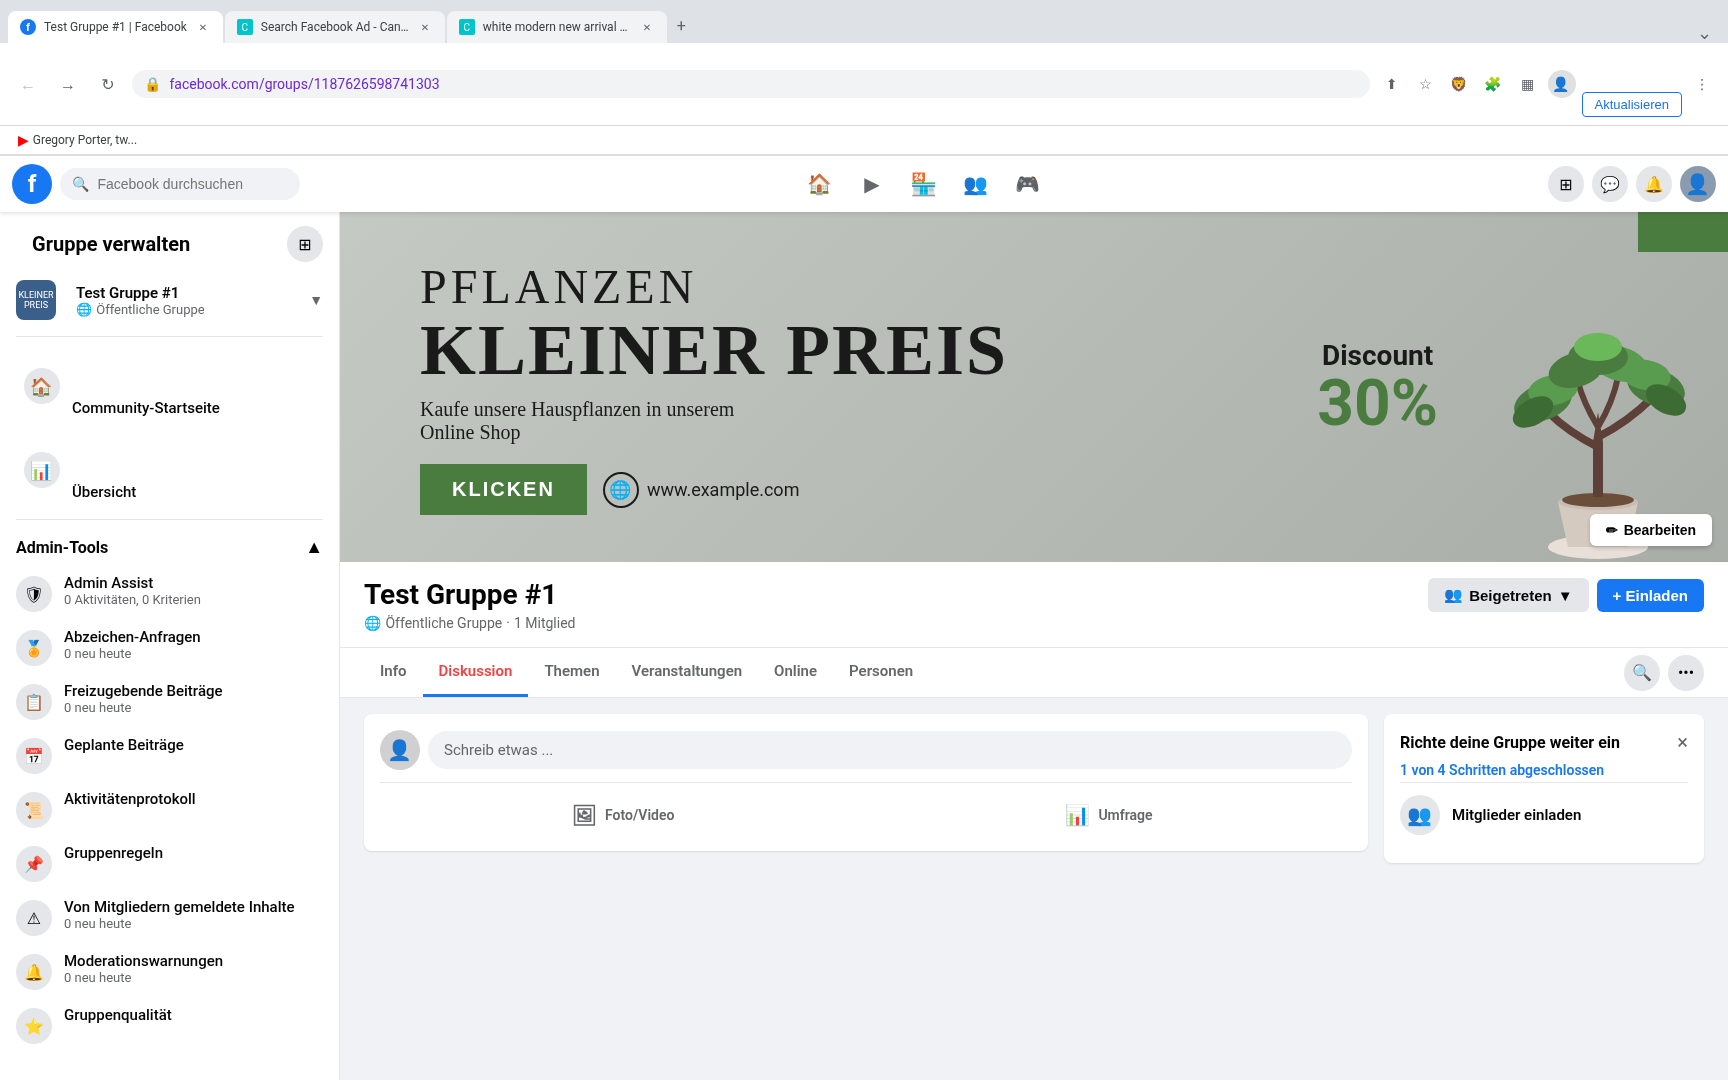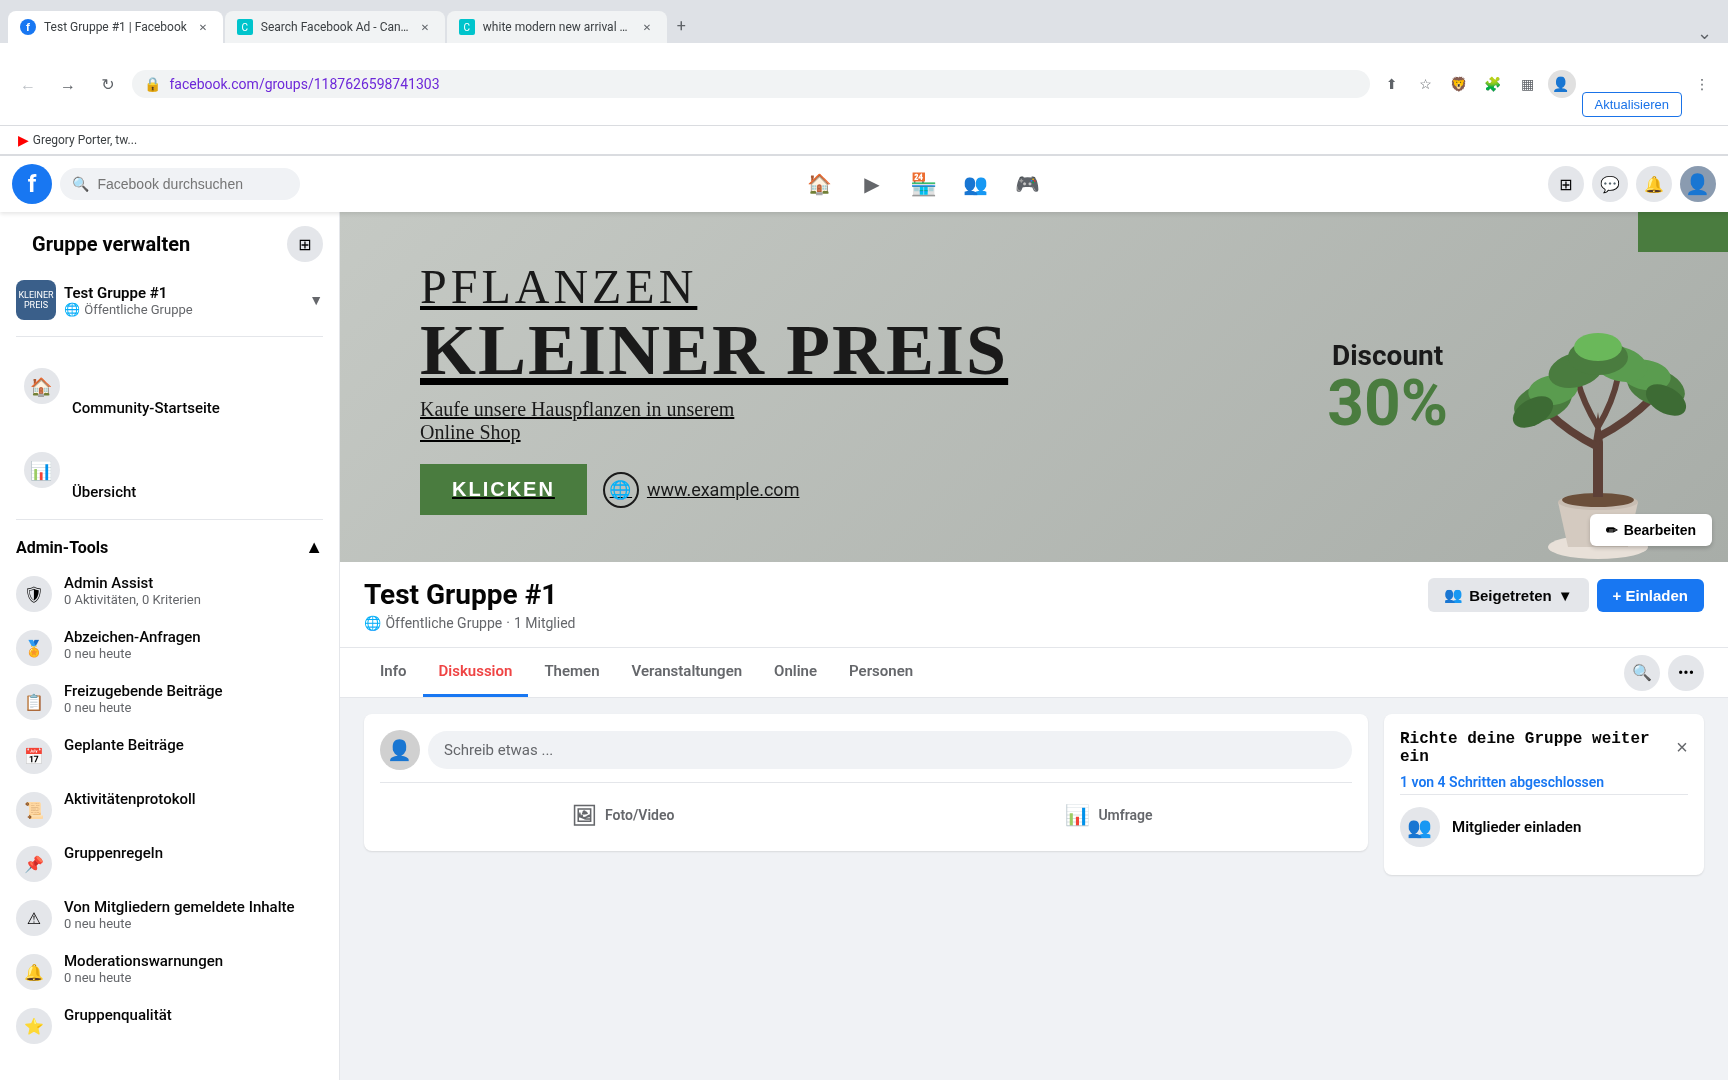--- a/index.html
+++ b/index.html
@@ -36,48 +36,48 @@
     .fb-right-icons { display: flex; align-items: center; gap: 8px; }
     .fb-right-icon { width: 36px; height: 36px; background: #e4e6ea; border-radius: 50%; display: flex; align-items: center; justify-content: center; cursor: pointer; font-size: 16px; color: #050505; }
     .fb-avatar { width: 36px; height: 36px; border-radius: 50%; background: #d0d0d0; overflow: hidden; cursor: pointer; }
 
     
     .fb-main { display: flex; flex: 1; overflow: hidden; }
     .fb-sidebar { width: 340px; background: #fff; overflow-y: auto; border-right: 1px solid #e4e6ea; flex-shrink: 0; padding: 12px 0; }
     .sidebar-title { font-size: 20px; font-weight: 700; color: #050505; padding: 8px 16px; }
     .sidebar-header { display: flex; align-items: center; justify-content: space-between; padding: 0 16px 8px; }
     .sidebar-icon-btn { width: 36px; height: 36px; background: #e4e6ea; border-radius: 50%; display: flex; align-items: center; justify-content: center; cursor: pointer; font-size: 16px; }
-    .group-item { display: flex; align-items: center; gap: 8px; padding: 8px 16px; cursor: pointer; }
+    .group-item { display: flex; align-items: center; gap: 20px; padding: 8px 16px; cursor: pointer; }
     .group-avatar { width: 40px; height: 40px; border-radius: 8px; background: #d0d0d0; overflow: hidden; font-size: 8px; display: flex; align-items: center; justify-content: center; flex-shrink: 0; }
     .group-info { flex: 1; }
     .group-name { font-size: 15px; font-weight: 600; color: #050505; }
     .group-sub { font-size: 13px; color: #65676b; display: flex; align-items: center; gap: 4px; }
     .sidebar-divider { height: 1px; background: #e4e6ea; margin: 8px 16px; }
     .sidebar-nav-item { display: flex; align-items: center; gap: 12px; padding: 10px 16px; cursor: pointer; border-radius: 8px; margin: 2px 8px; }
     .sidebar-nav-icon { width: 36px; height: 36px; background: #e4e6ea; border-radius: 50%; display: flex; align-items: center; justify-content: center; font-size: 18px; flex-shrink: 0; }
     .sidebar-nav-label { font-size: 15px; color: #050505; font-weight: 500; margin-top: 44px; }
     .admin-tools-header { display: flex; align-items: center; justify-content: space-between; padding: 8px 16px; margin-top: 4px; }
     .admin-tools-title { font-size: 16px; font-weight: 700; color: #050505; }
     .admin-nav-item { display: flex; align-items: flex-start; gap: 12px; padding: 8px 16px; cursor: pointer; }
     .admin-nav-icon { width: 36px; height: 36px; background: #e4e6ea; border-radius: 50%; display: flex; align-items: center; justify-content: center; font-size: 16px; flex-shrink: 0; margin-top: 2px; }
     .admin-nav-label { font-size: 15px; color: #050505; font-weight: 500; }
     .admin-nav-sub { font-size: 13px; color: #65676b; }
 
     
     .fb-content { flex: 1; overflow-y: auto; background: #f0f2f5; }
     .group-banner { position: relative; background: #b0b8c1; height: 350px; overflow: hidden; }
     .banner-content { position: absolute; top: 0; left: 0; right: 0; bottom: 0; display: flex; align-items: center; padding: 40px 80px; background: linear-gradient(135deg, #c5c9c4 0%, #a8ada8 100%); }
-    .banner-text { flex: 1; text-decoration: underline; }
+    .banner-text { flex: 1; }
     .banner-pflanzen { font-size: 48px; font-weight: 400; color: #1a1a1a; letter-spacing: 4px; font-family: serif; }
     .banner-subtitle { font-size: 20px; color: #1a1a1a; margin-top: 12px; font-family: serif; }
     .banner-btn { margin-top: 20px; display: flex; align-items: center; gap: 16px; }
     .klicken-btn { background: #4a7c3f; color: white; padding: 14px 32px; font-size: 20px; font-weight: 700; border: none; cursor: pointer; letter-spacing: 2px; }
     .banner-url { display: flex; align-items: center; gap: 8px; font-size: 18px; color: #1a1a1a; }
     .banner-url-icon { width: 36px; height: 36px; border-radius: 50%; border: 2px solid #1a1a1a; display: flex; align-items: center; justify-content: center; font-size: 18px; }
-    .banner-discount { position: absolute; right: 280px; top: 50%; transform: translateY(-50%); text-align: center; }
+    .banner-discount { position: absolute; right: 290px; top: 50%; transform: translateY(-50%); text-align: center; }
     .discount-label { font-size: 28px; font-weight: 700; color: #1a1a1a; }
     .discount-pct { font-size: 64px; font-weight: 700; color: #4a7c3f; line-height: 1; }
     .banner-plant { position: absolute; right: 0; bottom: 0; width: 260px; height: 320px; display: flex; align-items: flex-end; justify-content: center; }
     .edit-btn { position: absolute; bottom: 16px; right: 16px; background: white; border: none; padding: 8px 16px; border-radius: 6px; cursor: pointer; display: flex; align-items: center; gap: 6px; font-size: 14px; font-weight: 600; box-shadow: 0 2px 4px rgba(0,0,0,0.2); }
 
     .group-info-bar { background: white; padding: 16px 24px; border-bottom: 1px solid #e4e6ea; }
     .group-title-row { display: flex; align-items: flex-start; justify-content: space-between; }
     .group-main-title { font-size: 28px; font-weight: 700; color: #050505; }
     .group-meta { font-size: 14px; color: #65676b; margin-top: 4px; display: flex; align-items: center; gap: 4px; }
     .group-actions { display: flex; gap: 8px; align-items: center; }
@@ -95,21 +95,21 @@
     .post-box { background: white; border-radius: 8px; padding: 16px; box-shadow: 0 1px 2px rgba(0,0,0,0.1); }
     .post-input-row { display: flex; align-items: center; gap: 8px; margin-bottom: 12px; }
     .post-avatar { width: 40px; height: 40px; border-radius: 50%; background: #d0d0d0; flex-shrink: 0; overflow: hidden; }
     .post-input { flex: 1; background: #f0f2f5; border-radius: 20px; padding: 10px 16px; font-size: 15px; color: #65676b; cursor: pointer; }
     .post-actions-row { display: flex; border-top: 1px solid #e4e6ea; padding-top: 12px; }
     .post-action { flex: 1; display: flex; align-items: center; justify-content: center; gap: 8px; padding: 8px; border-radius: 6px; cursor: pointer; font-size: 14px; font-weight: 600; color: #65676b; }
     .post-action-icon { font-size: 20px; }
 
     .group-sidebar { width: 320px; flex-shrink: 0; }
     .setup-card { background: white; border-radius: 8px; padding: 16px; box-shadow: 0 1px 2px rgba(0,0,0,0.1); }
-    .setup-card-header { display: flex; align-items: center; justify-content: space-between; margin-bottom: 8px; font-family: Liberation Mono, monospace; }
+    .setup-card-header { display: flex; align-items: center; justify-content: space-between; margin-bottom: 8px; }
     .setup-title { font-size: 16px; font-weight: 700; color: #050505; }
     .setup-close { font-size: 20px; color: #65676b; cursor: pointer; }
     .setup-progress { font-size: 14px; color: #1877f2; font-weight: 600; margin-bottom: 4px; }
     .setup-desc { font-size: 14px; color: #65676b; margin-bottom: 12px; }
     .setup-item { display: flex; align-items: center; gap: 12px; padding: 12px 0; border-top: 1px solid #e4e6ea; }
     .setup-item-icon { width: 40px; height: 40px; border-radius: 50%; background: #e4e6ea; display: flex; align-items: center; justify-content: center; font-size: 20px; flex-shrink: 0; }
     .setup-item-text { font-size: 15px; font-weight: 600; color: #050505; }
 
     
     .plant-svg { width: 220px; height: 280px; }

